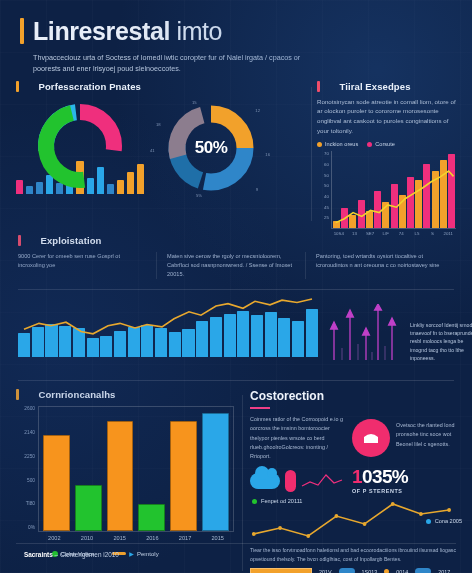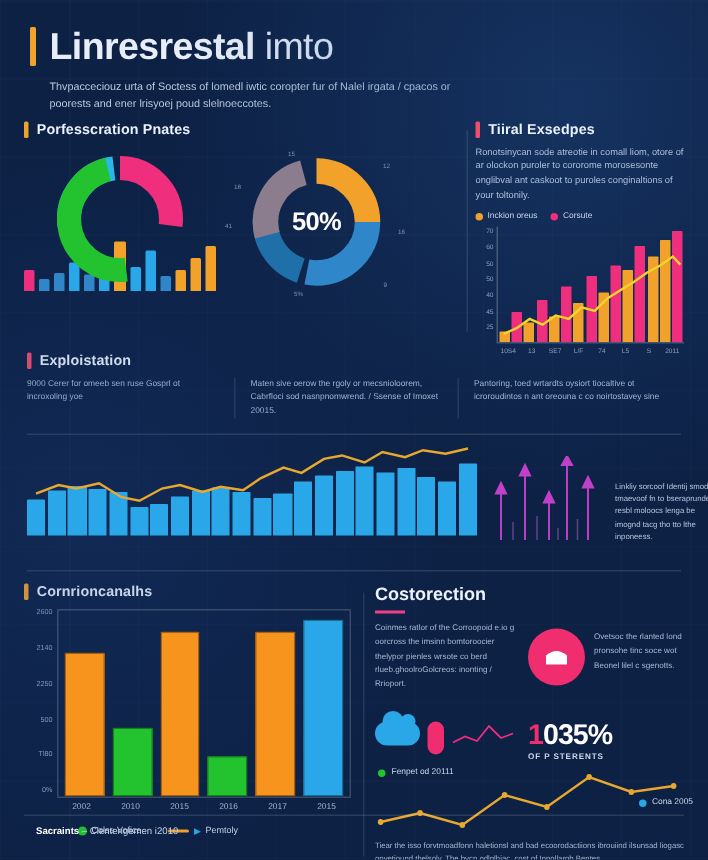--- a/index.html
+++ b/index.html
@@ -25,21 +25,21 @@
 
   
   .header { padding:18px 20px 6px 20px; }
   .title-row { display:flex; align-items:center; gap:9px; }
   .accent-bar { width:4px; height:26px; background:#f2a12b; border-radius:1px; flex:0 0 auto; }
   .title { font-size:25px; font-weight:700; letter-spacing:-.4px; line-height:1.05; white-space:nowrap; }
   .title .light { font-weight:400; color:#dfe8f5; }
   .subtitle { margin:8px 0 0 13px; font-size:7.2px; line-height:1.55; color:#b9c8de; max-width:290px; }
 
   
-  .sec-head { display:flex; align-items:center; gap:6px; }
+  .sec-head { display:flex; align-items:center; gap:20px; }
   .sec-tick { width:2.5px; height:11px; background:#ef4d6a; border-radius:1px; }
   .sec-tick.orange { background:#f2a12b; }
   .sec-title { font-size:9.5px; font-weight:600; color:#eaf1fb; letter-spacing:.1px; }
 
   
   .top { display:flex; padding:0 16px; gap:8px; height:150px; }
   .top-left { flex:0 0 287px; position:relative; }
   .top-right { flex:1 1 auto; position:relative; padding-left:6px; }
   .divider-v { position:absolute; left:0; top:6px; bottom:10px; width:1px; background:rgba(255,255,255,.10); }
 
@@ -411,21 +411,21 @@
       <div class="cs-row">
         <div class="cs-body">Coinmes ratlor of the Corroopoid e.io g oorcross the imsinn bomtoroocier thelypor pienles wrsote co berd rlueb.ghoolroGolcreos: inonting / Rrioport.</div>
         <div class="cs-circle">
           <svg width="18" height="14" viewBox="0 0 18 14">
             <path d="M2 12 V6 Q9 0 16 6 V12 Z" fill="#ffffff"></path>
           </svg>
         </div>
         <div class="cs-right-text" style="width:70px;margin-top:6px">Ovetsoc the rlanted lond pronsohe tinc soce wot Beonel lilel c sgenotts.</div>
       </div>
 
-      <div class="cs-row" style="margin-top:20px;gap:5px">
+      <div class="cs-row" style="align-items:center;margin-top:6px;gap:5px">
         <div class="cloud"></div>
         <div class="pill"></div>
         <svg width="42" height="18" viewBox="0 0 42 18">
           <polyline points="1,14 9,10 17,13 25,3 33,11 41,8" fill="none" stroke="#ef2f7d" stroke-width="1.2"></polyline>
         </svg>
         <div style="margin-left:4px">
           <div class="stat"><span class="accent">1</span><span>035%</span></div>
           <div class="stat-sub">OF P STERENTS</div>
         </div>
       </div>

